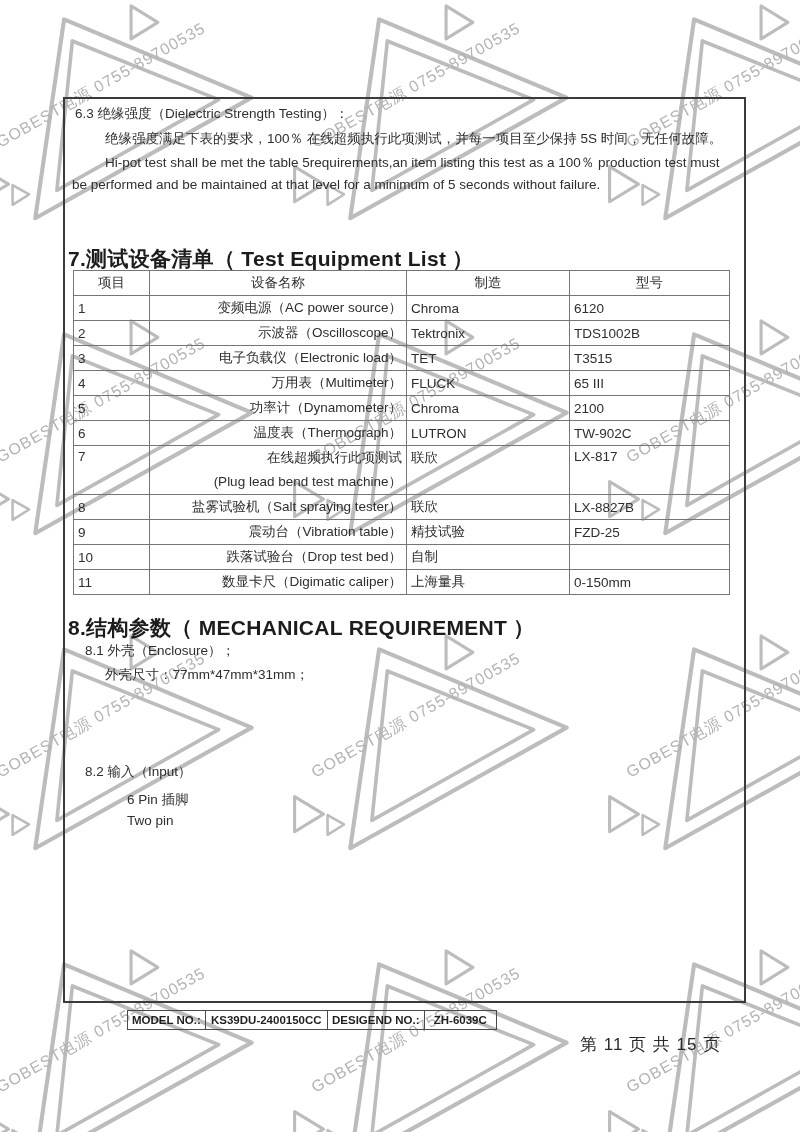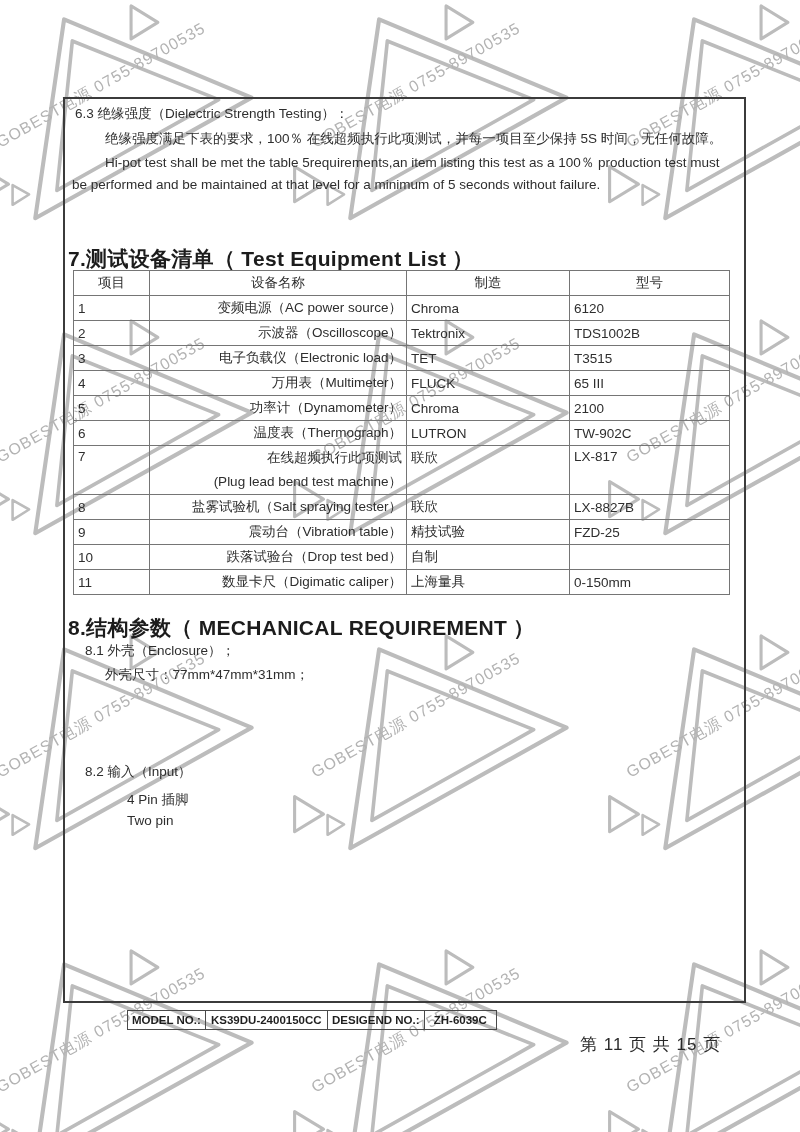--- a/index.html
+++ b/index.html
@@ -269,21 +269,21 @@
               <td class="c-maker">上海量具</td>
               <td class="c-model">0-150mm</td>
             </tr>
           </tbody>
       </table>
 
       <div class="abs sec-title" style="left:3px; top:515px;">8.结构参数（ MECHANICAL REQUIREMENT ）</div>
       <div class="abs body-text" style="left:20px; top:543px;">8.1 外壳（Enclosure）；</div>
       <div class="abs body-text" style="left:40px; top:567px;">外壳尺寸：77mm*47mm*31mm；</div>
       <div class="abs body-text" style="left:20px; top:664px;">8.2  输入（Input）</div>
-      <div class="abs body-text" style="left:62px; top:692px;">4 Pin 插脚</div>
+      <div class="abs body-text" style="left:62px; top:692px;">6 Pin 插脚</div>
       <div class="abs body-text" style="left:62px; top:714px;">Two pin</div>
     </div>
 
     <table class="model">
       <tbody>
           <tr>
         <td style="width:73px">MODEL NO.:</td>
         <td style="width:122px">KS39DU-2400150CC</td>
         <td style="width:97px">DESIGEND NO.:</td>
         <td style="width:72px">ZH-6039C</td>

